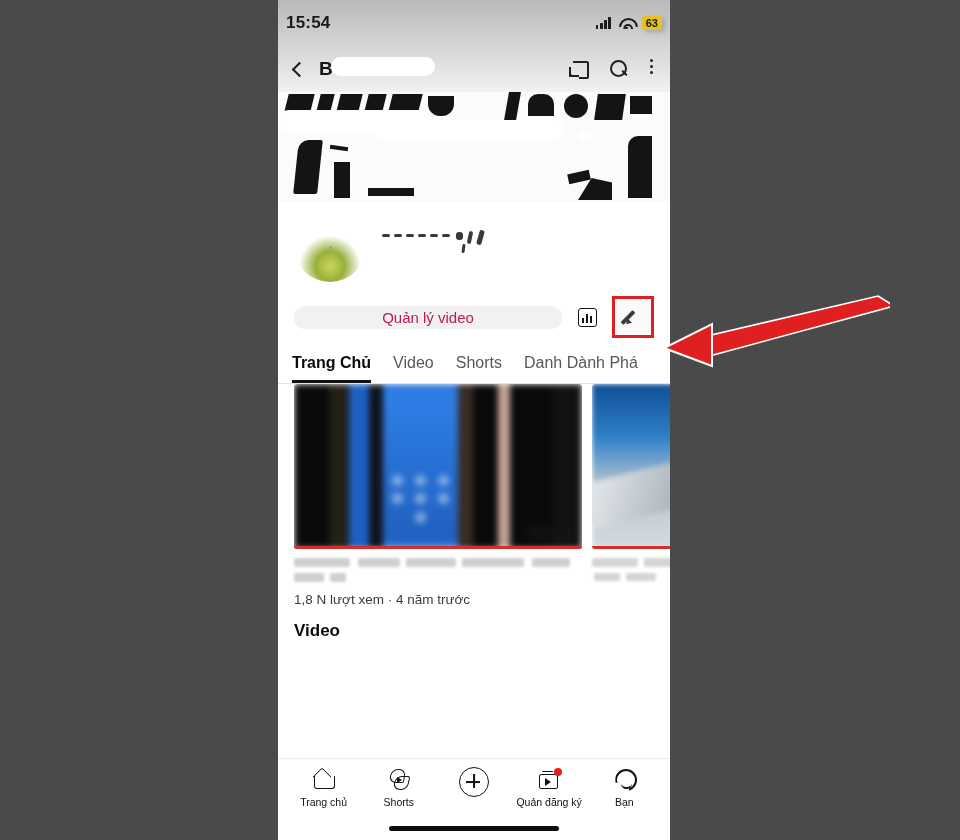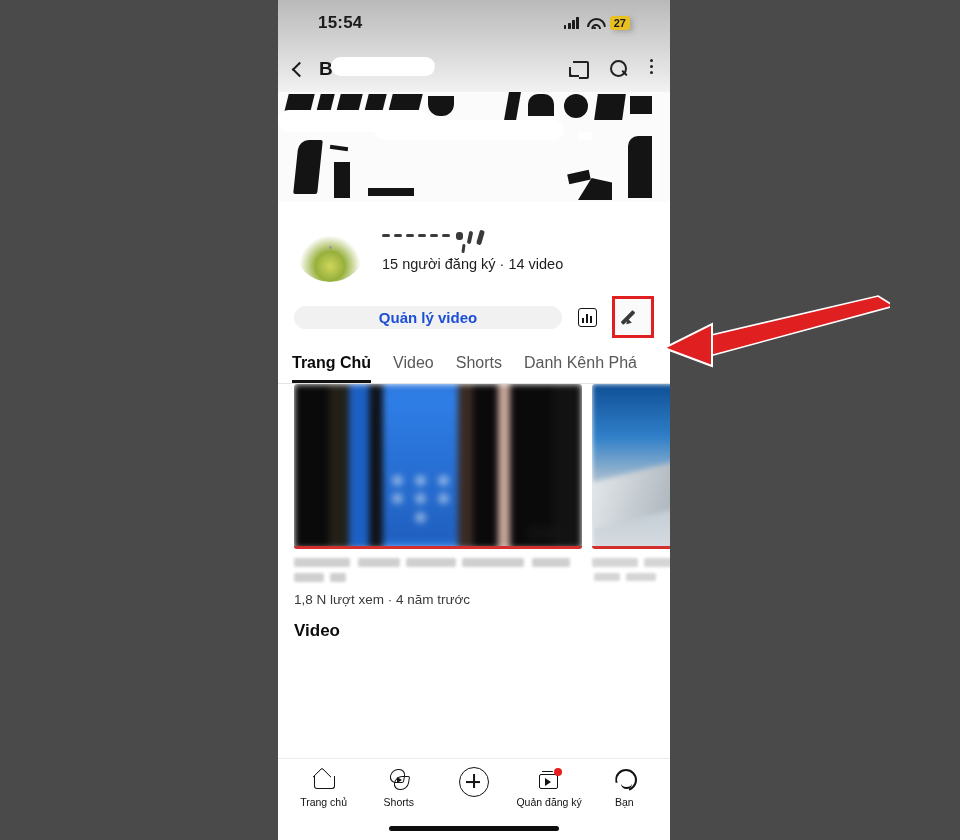--- a/index.html
+++ b/index.html
@@ -17,21 +17,21 @@
     width: 392px; height: 840px;
     background: #ffffff;
     overflow: hidden;
   }
 
   
   .statusbar {
     position: relative; height: 46px;
     background: linear-gradient(180deg,#b9b9b9 0%, #c9c9c9 55%, #d5d5d5 100%);
     display: flex; align-items: center; justify-content: space-between;
-    padding: 0 40px;
+    padding: 0 8px;
   }
   .sb-time { font-size: 17px; font-weight: 700; color: #1b1b1b; letter-spacing: .2px; }
   .sb-right { display: flex; align-items: center; gap: 8px; }
   .sig { display: flex; align-items: flex-end; gap: 1.5px; height: 12px; }
   .sig i { display:block; width: 2.6px; background:#1b1b1b; border-radius: .5px; }
   .sig i:nth-child(1){height:4px}.sig i:nth-child(2){height:6.5px}
   .sig i:nth-child(3){height:9px}.sig i:nth-child(4){height:12px}
   .wifi { width: 15px; height: 12px; position: relative; }
   .wifi::before{
     content:""; position:absolute; left:0; top:1px; width:15px; height:15px;
@@ -107,21 +107,21 @@
   .chan-more { padding: 10px 16px 0; display:flex; align-items:center; gap: 10px;
     font-size: 14.5px; color:#272727; }
   .chev-r { width: 8px; height: 8px; border-top:1.8px solid #444; border-right:1.8px solid #444;
     transform: rotate(45deg); }
 
   
   .actions { display:flex; align-items:center; gap: 12px; padding: 14px 16px 0; }
   .btn-manage {
     flex:1; height: 23px; border-radius: 19px; background:#f1f1f1;
     display:flex; align-items:center; justify-content:center;
-    font-size: 15px; font-weight:700; color:#1d4ed8;
+    font-size: 15px; font-weight:400; color:#be185d;
   }
   .sq-btn { width: 26px; height: 26px; display:flex; align-items:center; justify-content:center; }
   .ic-analytics { width: 19px; height: 19px; border:1.7px solid #141414; border-radius:3px;
     position:relative; }
   .ic-analytics i { position:absolute; bottom:3px; width:2.6px; background:#141414; }
   .ic-analytics i:nth-child(1){ left:3px; height:5px; }
   .ic-analytics i:nth-child(2){ left:7px; height:9px; }
   .ic-analytics i:nth-child(3){ left:11px; height:6.5px; }
   .edit-wrap { position: relative; width: 42px; height: 42px; }
   .edit-hl { position:absolute; inset:0; border: 3.5px solid #e02020; background:#fafafa; }
@@ -230,21 +230,21 @@
       <div class="sb-right">
         <div class="sig">
             <i></i>
             <i></i>
             <i></i>
             <i></i>
           </div>
         <div class="wifi">
             <span></span>
           </div>
-        <div class="batt">27</div>
+        <div class="batt">63</div>
       </div>
     </div>
 
     <div class="appbar">
       <div class="chev-back"></div>
       <div class="hdr-title">
         <span class="letter">B</span>
         <span class="redact-bar"></span>
       </div>
       <div class="hdr-icons">
@@ -292,21 +292,20 @@
           <span class="sm" style="left:12px;top:8px;width:8px;height:3px"></span>
           <span class="sm" style="left:24px;top:8px;width:8px;height:3px"></span>
           <span class="sm" style="left:36px;top:8px;width:8px;height:3px"></span>
           <span class="sm" style="left:48px;top:8px;width:8px;height:3px"></span>
           <span class="sm" style="left:60px;top:8px;width:8px;height:3px"></span>
           <span class="sm" style="left:74px;top:6px;width:7px;height:8px;border-radius:3px"></span>
           <span class="sm" style="left:86px;top:5px;width:4px;height:13px;border-radius:2px;transform:rotate(12deg)"></span>
           <span class="sm" style="left:96px;top:4px;width:5px;height:15px;border-radius:2px;transform:rotate(16deg)"></span>
           <span class="sm" style="left:80px;top:18px;width:3px;height:9px;transform:rotate(8deg)"></span>
         </div>
-        <div class="chan-meta">15 người đăng ký · 14 video</div>
       </div>
     </div>
 
 
     <div class="actions">
       <div class="btn-manage">Quản lý video</div>
       <div class="sq-btn">
         <span class="ic-analytics">
             <i></i>
             <i></i>
@@ -316,21 +315,21 @@
       <div class="edit-wrap">
         <span class="edit-hl"></span>
         <span class="ic-pencil"></span>
       </div>
     </div>
 
     <div class="tabs">
       <div class="tab active">Trang Chủ</div>
       <div class="tab">Video</div>
       <div class="tab">Shorts</div>
-      <div class="tab">Danh Kênh Phá</div>
+      <div class="tab">Danh Dành Phá</div>
     </div>
     <div class="tabs-rule"></div>
 
 
     <div class="cards">
       <div class="card">
         <div class="thumb">
           <div class="thumb-a">
             <div class="phone-ui"></div>
             <div class="keys">

